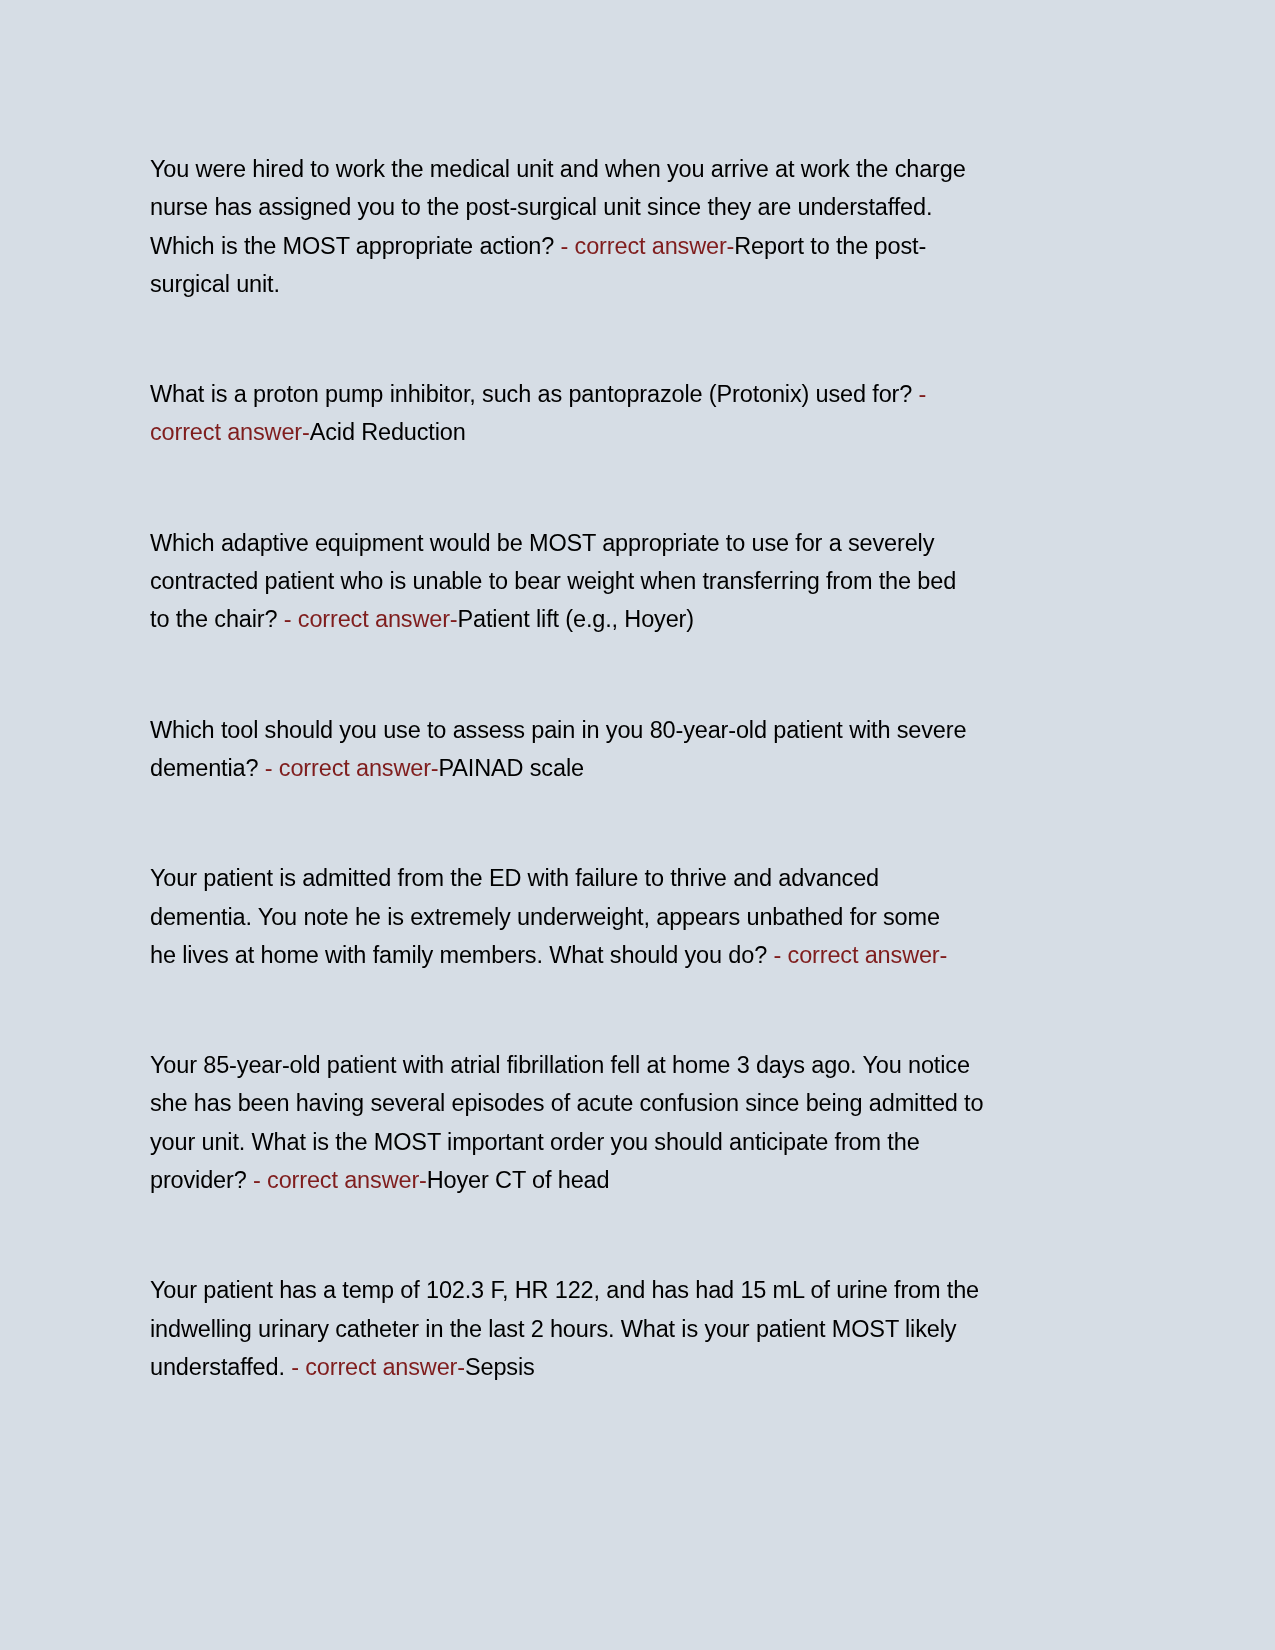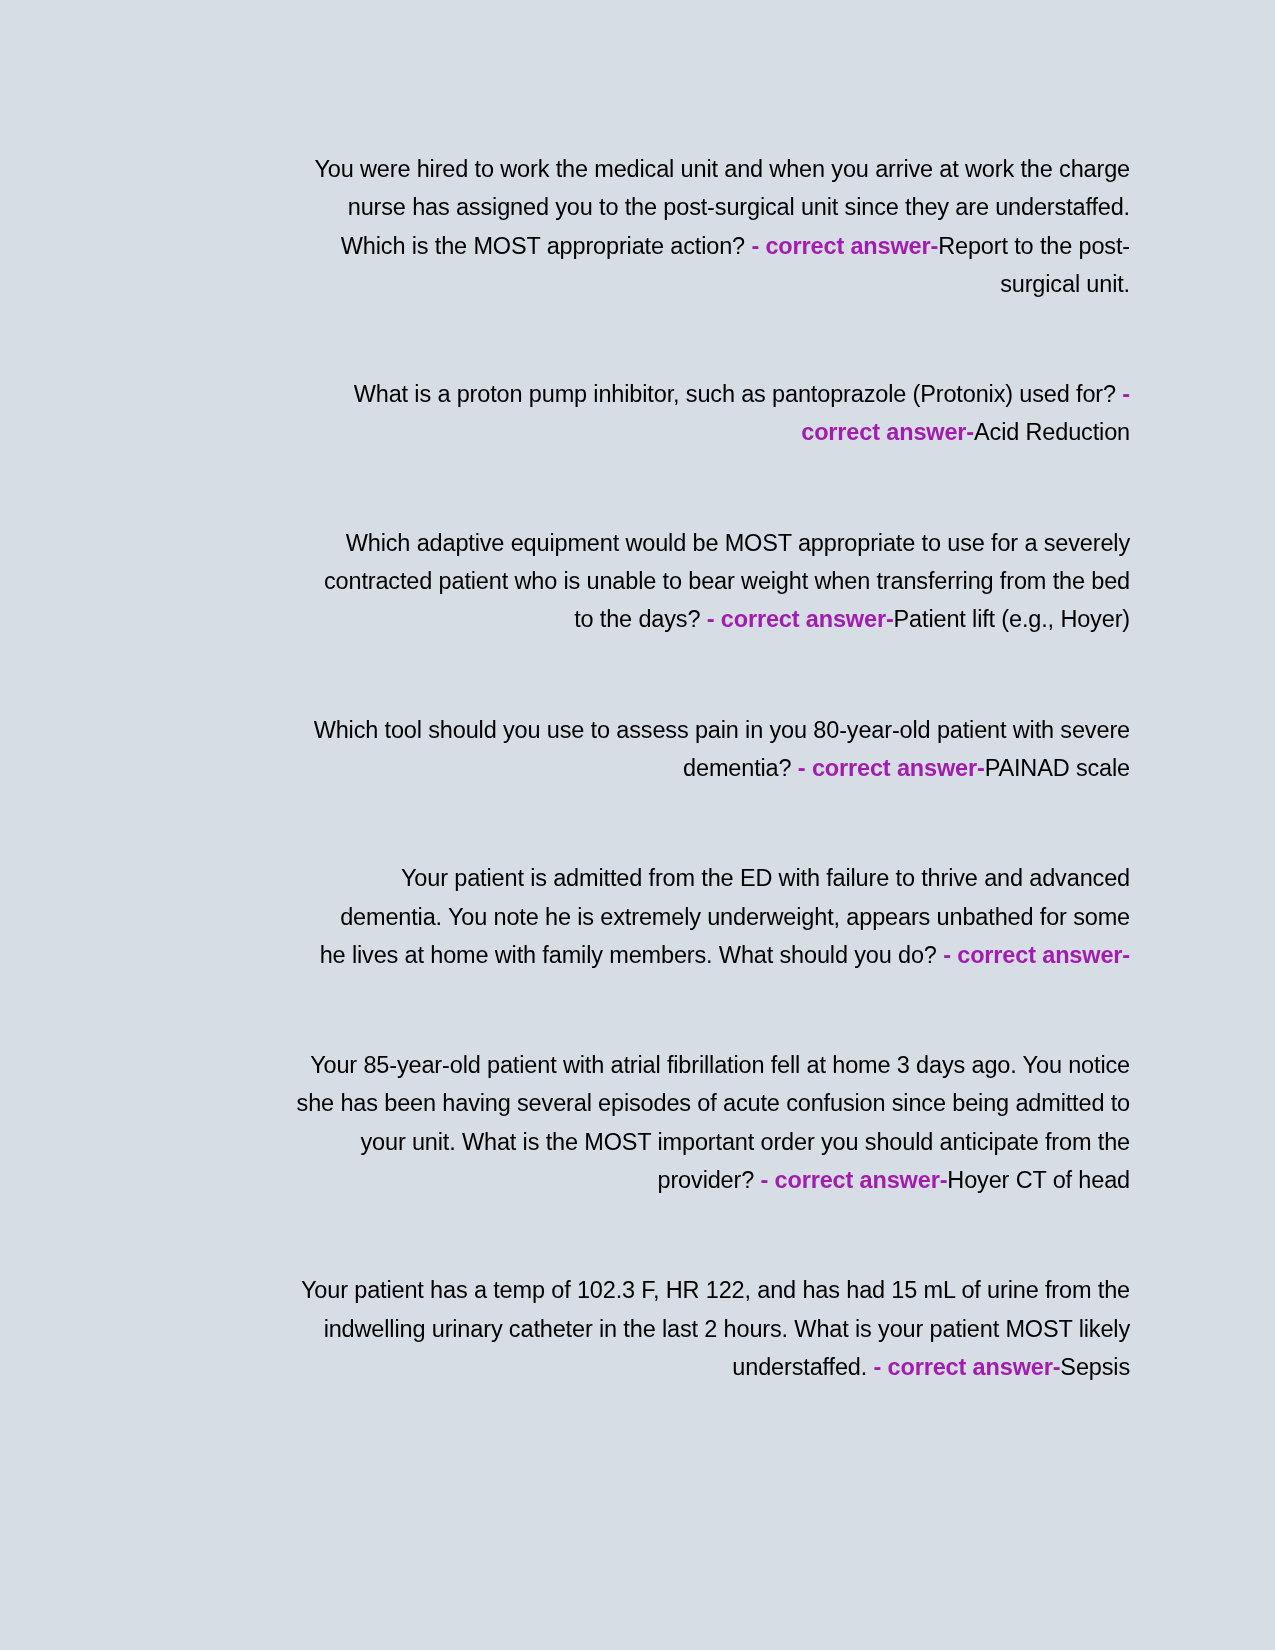--- a/index.html
+++ b/index.html
@@ -24,25 +24,24 @@
     .qa {
       margin: 0 0 72px 0;
     }
     .line {
       display: block;
       font-size: 23.5px;
       line-height: 38.3px;
       height: 38.3px;
       white-space: nowrap;
       letter-spacing: -0.15px;
-      text-align: right;
     }
     .label {
-      color: #a21caf;
-      font-weight: bold;
+      color: #7f1d1d;
+      font-weight: normal;
     }
   </style>
 </head>
 <body>
 
 <div class="page">
 
   <div class="qa">
     <span class="line"><span>You were hired to work the medical unit and when you arrive at work the charge</span></span>
     <span class="line"><span>nurse has assigned you to the post-surgical unit since they are understaffed.</span></span>
@@ -51,21 +50,21 @@
   </div>
 
   <div class="qa">
     <span class="line"><span>What is a proton pump inhibitor, such as pantoprazole (Protonix) used for? </span><span class="label">-</span></span>
     <span class="line"><span class="label">correct answer-</span><span>Acid Reduction</span></span>
   </div>
 
   <div class="qa">
     <span class="line"><span>Which adaptive equipment would be MOST appropriate to use for a severely</span></span>
     <span class="line"><span>contracted patient who is unable to bear weight when transferring from the bed</span></span>
-    <span class="line"><span>to the days? </span><span class="label">- correct answer-</span><span>Patient lift (e.g., Hoyer)</span></span>
+    <span class="line"><span>to the chair? </span><span class="label">- correct answer-</span><span>Patient lift (e.g., Hoyer)</span></span>
   </div>
 
   <div class="qa">
     <span class="line"><span>Which tool should you use to assess pain in you 80-year-old patient with severe</span></span>
     <span class="line"><span>dementia? </span><span class="label">- correct answer-</span><span>PAINAD scale</span></span>
   </div>
 
   <div class="qa">
     <span class="line"><span>Your patient is admitted from the ED with failure to thrive and advanced</span></span>
     <span class="line"><span>dementia. You note he is extremely underweight, appears unbathed for some</span></span>

